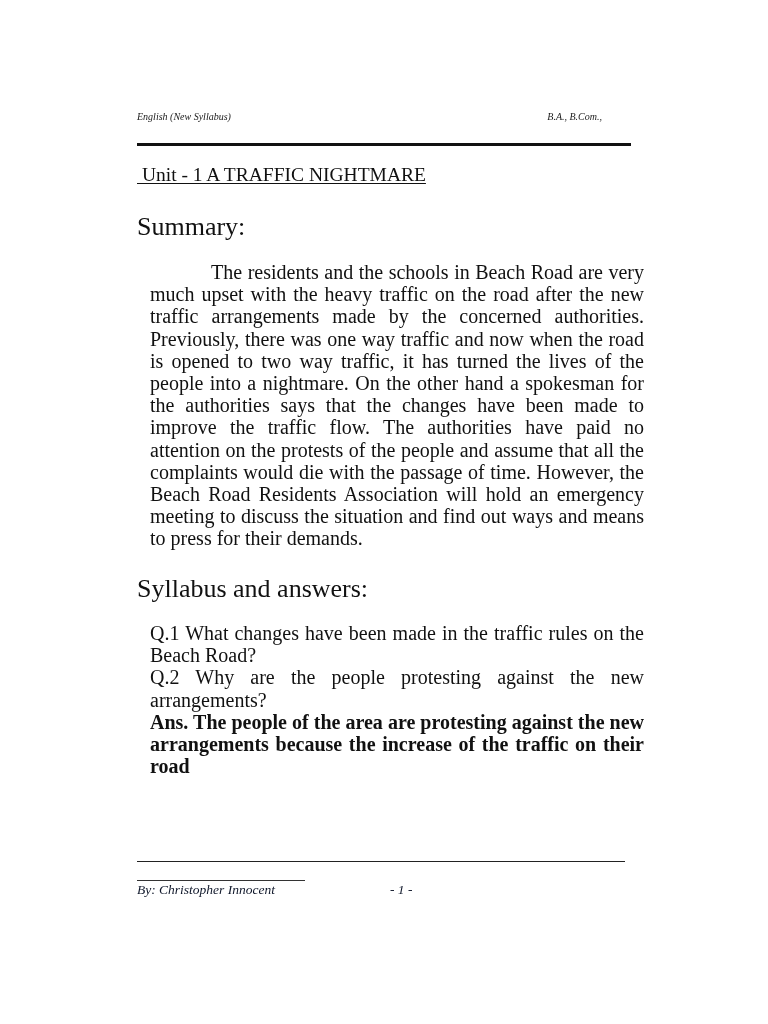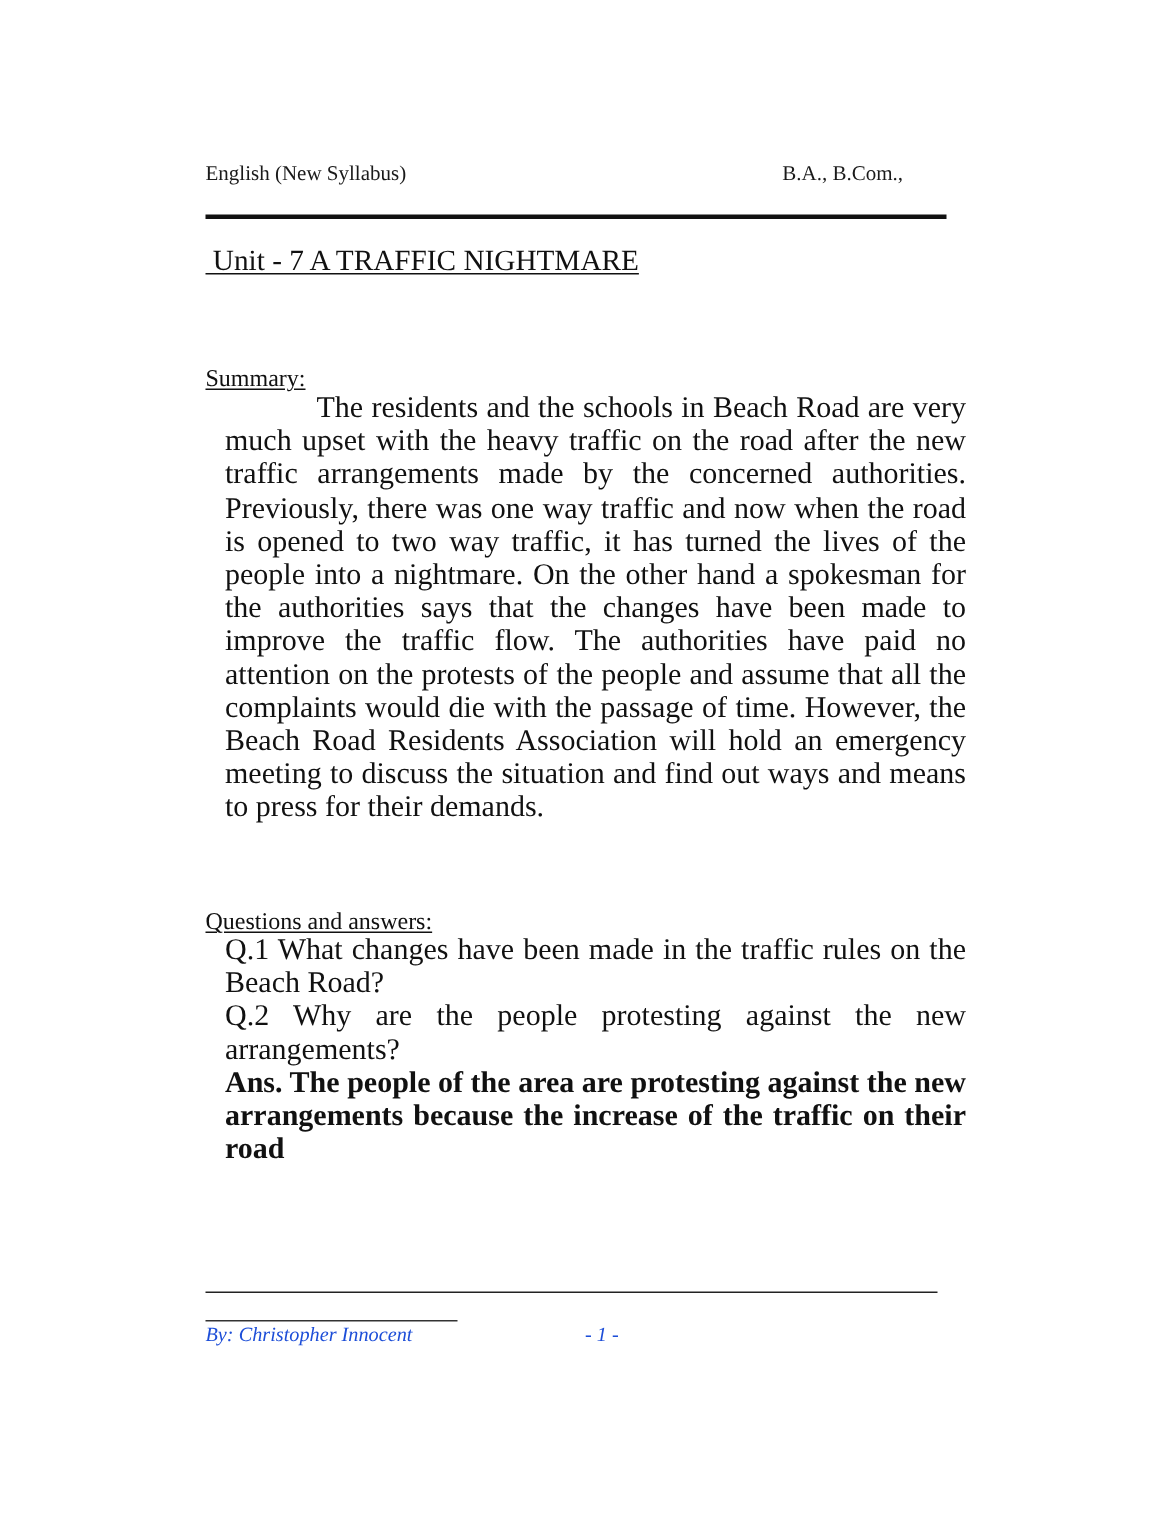--- a/index.html
+++ b/index.html
@@ -9,23 +9,24 @@
       position: relative;
       overflow: hidden;
       font-family: "Liberation Serif", "DejaVu Serif", serif;
       color: #111111;
     }
     .hdr {
       position: absolute;
       left: 137px;
       top: 108px;
       width: 494px;
-      font-size: 14px;
+      font-size: 10px;
       line-height: 18px;
       color: #1a1a1a;
+      font-style: italic;
     }
     .hdr-row { display: flex; justify-content: space-between; white-space: nowrap; }
     .hdr-right { padding-right: 29px; }
     .hdr-rule {
       position: absolute;
       left: 137px;
       top: 143px;
       width: 494px;
       height: 3px;
       background: #111111;
@@ -35,25 +36,23 @@
       left: 137px;
       top: 164px;
       font-size: 19.5px;
       text-decoration: underline;
       text-underline-offset: 2px;
       white-space: pre;
     }
     .h2 {
       position: absolute;
       left: 137px;
-      font-size: 16px;
-      text-decoration: underline;
+      font-size: 26px;
       text-underline-offset: 2px;
       white-space: nowrap;
-      margin-top: 32px;
     }
     .body-text {
       position: absolute;
       left: 150px;
       width: 494px;
       font-size: 20px;
       line-height: 22.2px;
       text-align: justify;
     }
     .body-text p { margin: 0; text-align: justify; }
@@ -75,49 +74,49 @@
       height: 1px;
       background: #333333;
     }
     .footer {
       position: absolute;
       left: 137px;
       top: 882px;
       width: 494px;
       font-size: 13.5px;
       font-style: italic;
-      color: #1d4ed8;
+      color: #0f172a;
       white-space: nowrap;
     }
     .footer .page-num {
       position: absolute;
       left: 253px;
       top: 0;
     }
   </style>
 </head>
 <body>
 
 <div class="hdr">
   <div class="hdr-row">
     <span>English (New Syllabus)</span>
     <span class="hdr-right">B.A., B.Com.,</span>
   </div>
 </div>
 <div class="hdr-rule"></div>
 
-<div class="title"> Unit - 7 A TRAFFIC NIGHTMARE</div>
+<div class="title"> Unit - 1 A TRAFFIC NIGHTMARE</div>
 
 <div class="h2" style="top:212px;">Summary:</div>
 
 <div class="body-text" style="top:261px;">
   <p class="indent">The residents and the schools in Beach Road are very much upset with the heavy traffic on the road after the new traffic arrangements made by the concerned authorities. Previously, there was one way traffic and now when the road is opened to two way traffic, it has turned the lives of the people into a nightmare. On the other hand a spokesman for the authorities says that the changes have been made to improve the traffic flow. The authorities have paid no attention on the protests of the people and assume that all the complaints would die with the passage of time. However, the Beach Road Residents Association will hold an emergency meeting to discuss the situation and find out ways and means to press for their demands.</p>
 </div>
 
-<div class="h2" style="top:574px;">Questions and answers:</div>
+<div class="h2" style="top:574px;">Syllabus and answers:</div>
 
 <div class="body-text qa" style="top:622px;">
   <p>Q.1 What changes have been made in the traffic rules on the Beach Road?</p>
   <p>Q.2 Why are the people protesting against the new arrangements?</p>
   <p style="text-align-last: justify; font-weight: bold;">Ans. The people of the area are protesting against the new arrangements because the increase of the traffic on their road</p>
 </div>
 
 <div class="bottom-rule"></div>
 <div class="foot-rule"></div>
 

